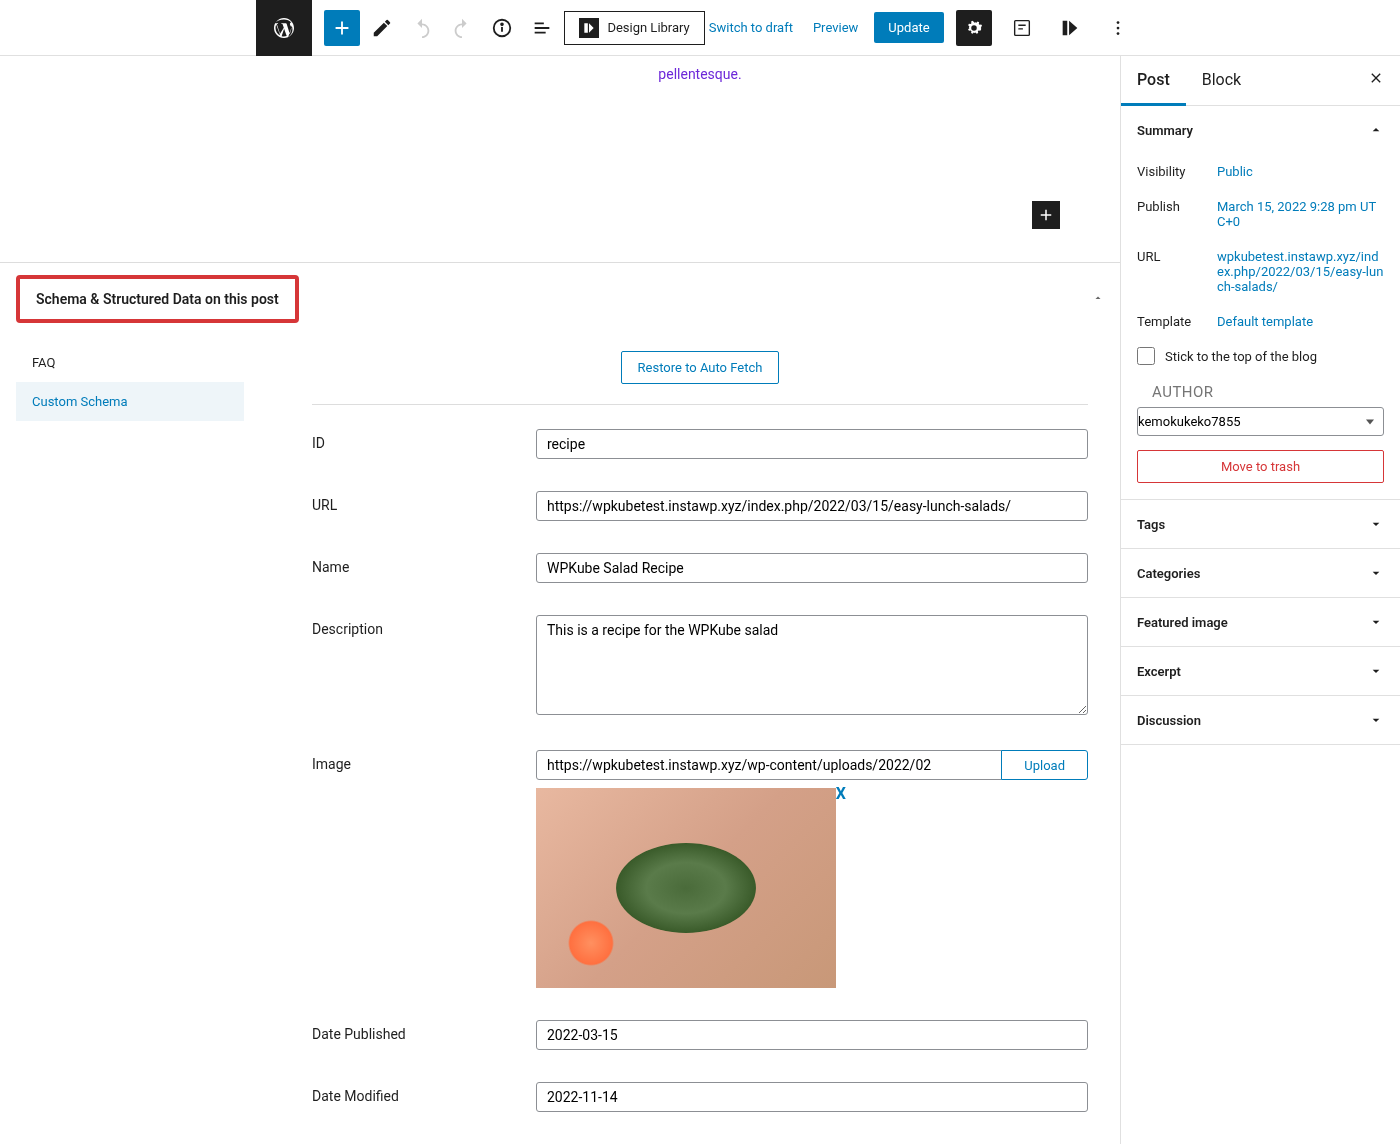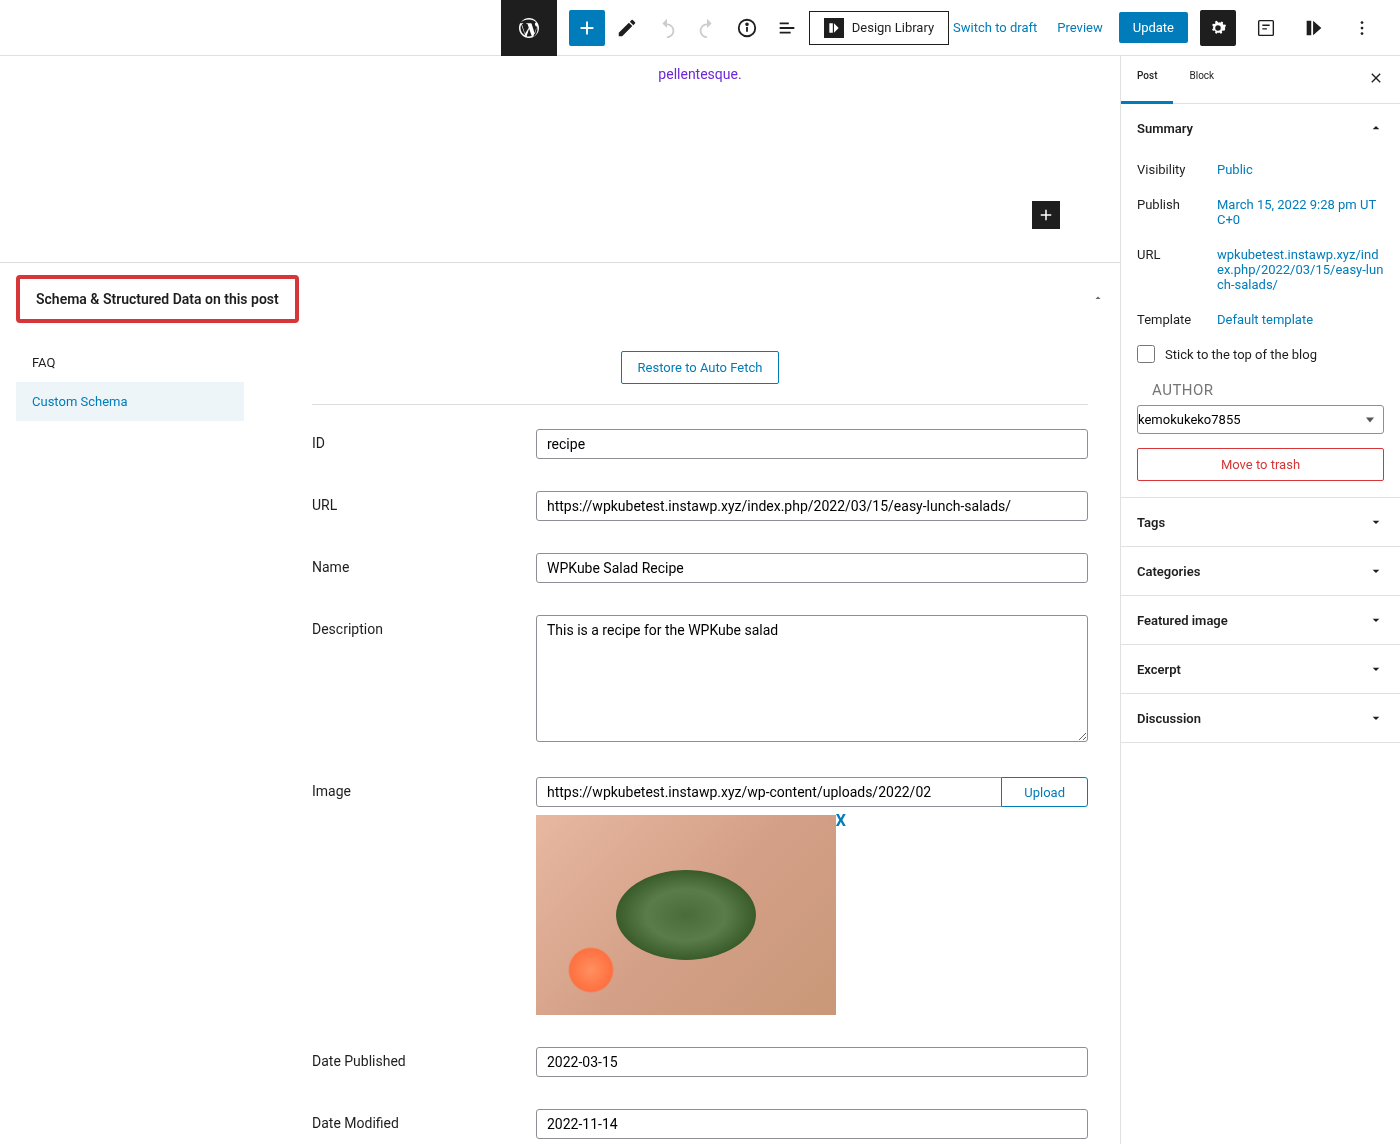--- a/index.html
+++ b/index.html
@@ -1,17 +1,17 @@
 <!DOCTYPE html>
 <html><head>
 <meta charset="utf-8">
 <style>
 *{box-sizing:border-box;margin:0;padding:0;font-family:-apple-system,BlinkMacSystemFont,"Segoe UI",Roboto,sans-serif}
 body{background:#fff;font-size:13px;color:#1e1e1e;width:1400px;height:1144px;overflow:hidden}
-.topbar{height:56px;background:#fff;border-bottom:1px solid #e0e0e0;display:flex;align-items:center;padding:0 20px;justify-content:flex-end}
+.topbar{height:56px;background:#fff;border-bottom:1px solid #e0e0e0;display:flex;align-items:center;padding:0 0;justify-content:center}
 .topbar-left{display:flex;align-items:center;gap:4px}
 .wp-logo{width:56px;height:56px;background:#1e1e1e;display:flex;align-items:center;justify-content:center;margin-left:-8px;margin-right:8px}
 .wp-logo svg{width:24px;height:24px;fill:#fff}
 .icon-btn{width:36px;height:36px;display:flex;align-items:center;justify-content:center;background:none;border:none;cursor:pointer;border-radius:2px;color:#1e1e1e}
 .icon-btn svg{width:22px;height:22px}
 .icon-btn.primary{background:#007cba;color:#fff}
 .icon-btn.disabled{color:#ccc}
 .design-lib{border:1px solid #1e1e1e;padding:6px 14px;display:flex;align-items:center;gap:8px;cursor:pointer;font-size:13px}
 .design-lib-icon{width:20px;height:20px;background:#1e1e1e;display:flex;align-items:center;justify-content:center}
 .design-lib-icon svg{fill:#fff;width:14px;height:14px}
@@ -31,31 +31,31 @@
 .schema-tabs{width:260px;float:left;padding:8px 16px}
 .schema-tab{padding:12px 16px;cursor:pointer;font-size:13px}
 .schema-tab.active{background:#eef5f9;color:#007cba}
 .schema-content{margin-left:280px;padding:16px 32px}
 .restore-btn{border:1px solid #007cba;color:#007cba;background:#fff;padding:8px 16px;border-radius:2px;cursor:pointer;margin:0 auto 20px;display:block;font-size:13px}
 .hr{border:none;border-top:1px solid #ddd;margin:0 0 24px}
 .field-row{display:flex;align-items:flex-start;margin-bottom:32px;gap:24px}
 .field-label{width:200px;font-size:14px;padding-top:6px}
 .field-input{flex:1}
 .field-input input,.field-input textarea{width:100%;border:1px solid #8c8f94;border-radius:3px;padding:6px 10px;font-size:14px;font-family:inherit}
-.field-input textarea{height:127px;resize:vertical}
+.field-input textarea{height:100px;resize:vertical}
 .img-row{display:flex;gap:0}
 .img-row input{flex:1;border-radius:3px 0 0 3px}
 .upload-btn{border:1px solid #007cba;color:#007cba;background:#fff;padding:6px 22px;border-radius:0 3px 3px 0;margin-left:-1px;cursor:pointer;font-size:13px}
 .preview-img{margin-top:8px;width:300px;height:200px;position:relative;background:linear-gradient(135deg,#e8b8a0 0%,#d4a088 50%,#c89878 100%)}
 .preview-img::before{content:"";position:absolute;left:50%;top:50%;width:140px;height:90px;transform:translate(-50%,-50%);background:radial-gradient(ellipse,#4a6b3a 0%,#5a7b4a 40%,#3a5b2a 70%,transparent 75%);border-radius:50%}
 .preview-img::after{content:"";position:absolute;left:30px;bottom:20px;width:50px;height:50px;background:radial-gradient(circle,#ff9060 0%,#ff7040 60%,transparent 65%);border-radius:50%}
 .img-close{position:absolute;right:-10px;top:-4px;color:#007cba;font-size:16px;cursor:pointer;font-weight:bold}
 .sidebar{width:280px;border-left:1px solid #e0e0e0;background:#fff;overflow:auto}
 .sb-tabs{display:flex;border-bottom:1px solid #e0e0e0;position:relative}
-.sb-tab{padding:14px 16px;cursor:pointer;font-size:10px}
+.sb-tab{padding:14px 16px;cursor:pointer;font-size:16px}
 .sb-tab.active{font-weight:500;border-bottom:3px solid #007cba;margin-bottom:-1px}
 .sb-close{margin-left:auto;padding:14px 16px;cursor:pointer}
 .sb-section{border-bottom:1px solid #e0e0e0}
 .sb-section-hdr{padding:16px;display:flex;justify-content:space-between;align-items:center;cursor:pointer;font-weight:600;font-size:13px}
 .sb-body{padding:0 16px 16px}
 .sb-row{display:flex;padding:10px 0;align-items:flex-start}
 .sb-row-label{width:80px;font-size:13px;color:#1e1e1e}
 .sb-row-val{flex:1;font-size:13px;color:#007cba;word-break:break-all}
 .checkbox-row{display:flex;align-items:center;gap:10px;padding:8px 0}
 .checkbox-row input{width:18px;height:18px}

